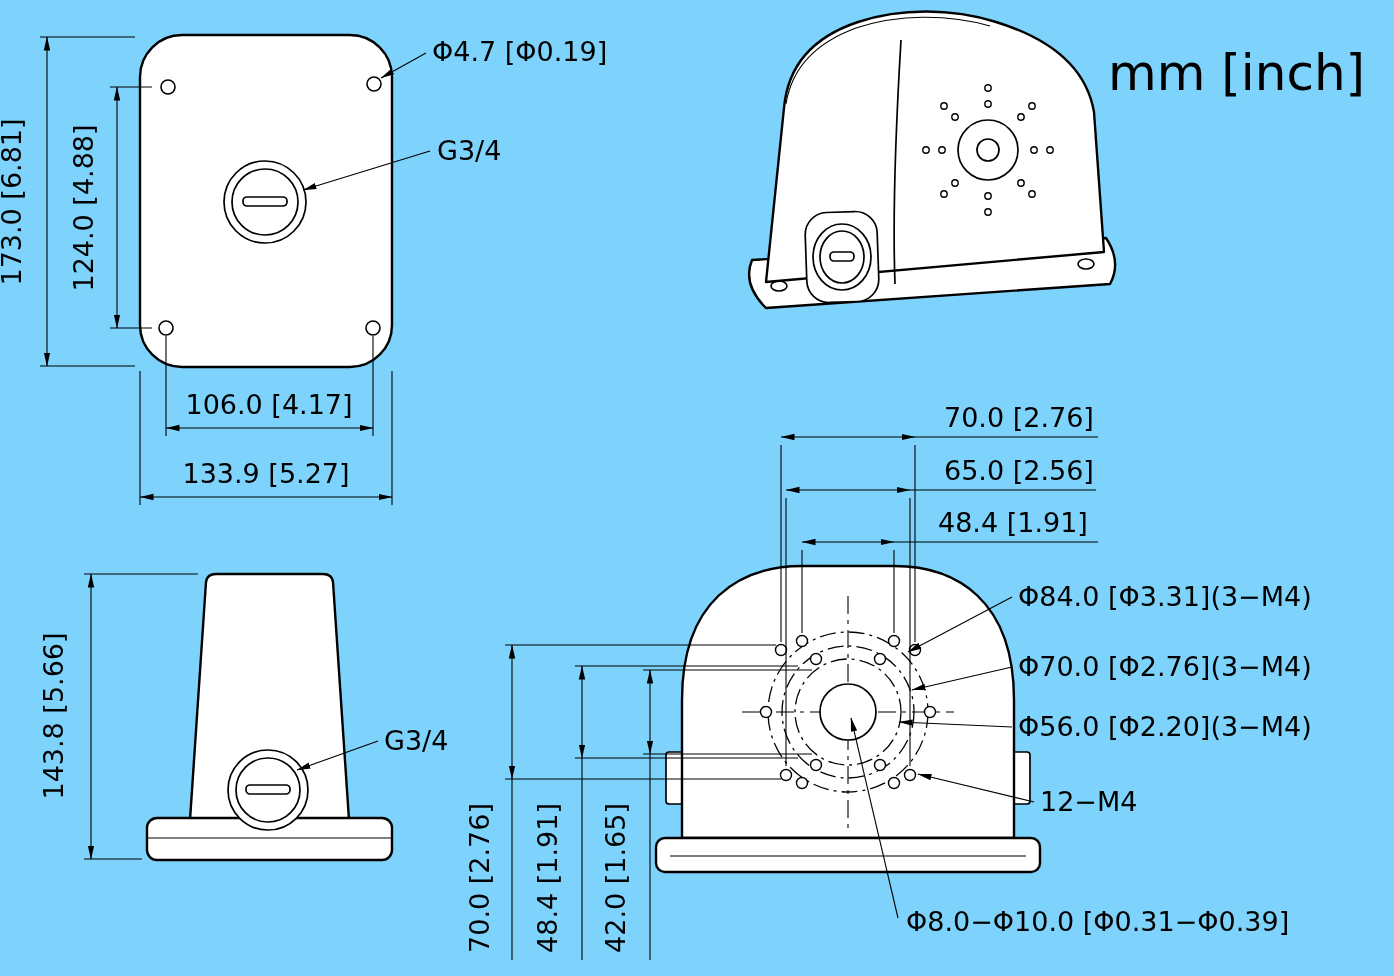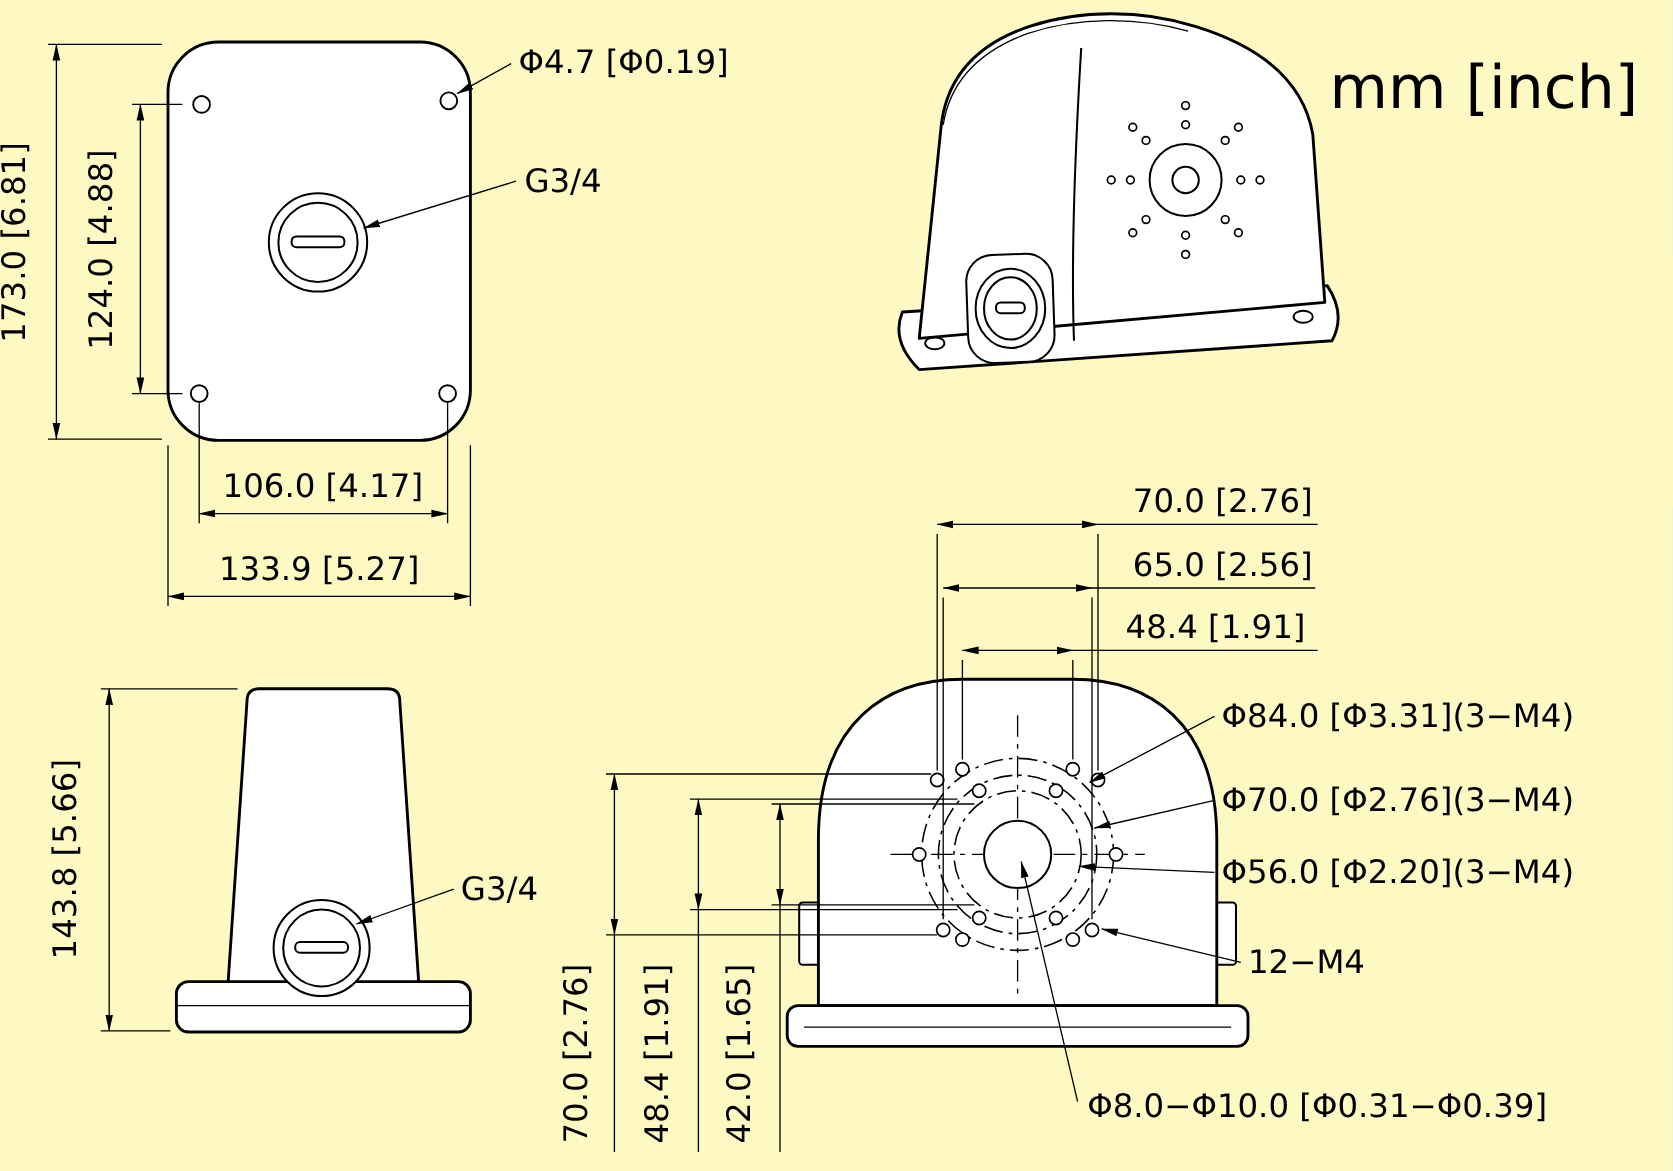--- a/index.html
+++ b/index.html
@@ -1,16 +1,16 @@
 <!DOCTYPE html>
 <html><head>
 <meta charset="utf-8">
 <style>
   html,body{margin:0;padding:0;background:#e8e8e8;}
-  .canvas{position:relative;width:1394px;height:976px;background:#fef9c3;overflow:hidden;}
+  .canvas{position:relative;width:1394px;height:976px;background:#7dd3fc;overflow:hidden;}
   svg{position:absolute;left:0;top:0;}
   svg text{font-family:"DejaVu Sans","Liberation Sans",sans-serif;font-size:27px;fill:#000;}
   svg text.units{font-size:50px;}
   .outline{fill:#fff;stroke:#000;stroke-width:2.4;stroke-linejoin:round;}
   .med{stroke:#000;stroke-width:1.7;fill:#fff;}
   .medn{stroke:#000;stroke-width:1.7;fill:none;}
   .thin{stroke:#000;stroke-width:1.1;fill:none;}
   .cl{stroke:#000;stroke-width:1.1;fill:none;stroke-dasharray:18 6 4 6;}
   .bc{stroke:#000;stroke-width:1.3;fill:none;stroke-dasharray:16 5 3 5;}
   .hole{fill:#fff;stroke:#000;stroke-width:1.6;}

